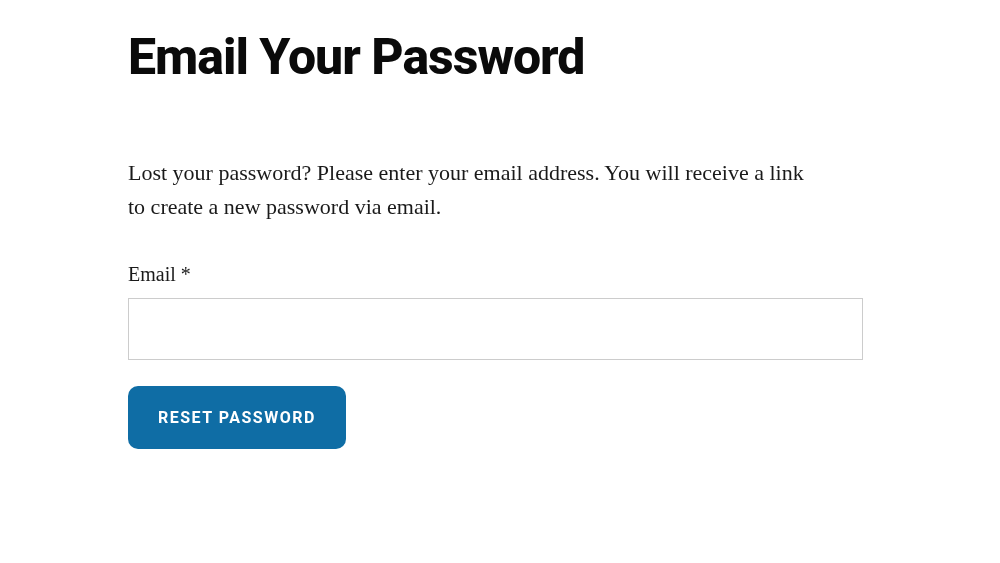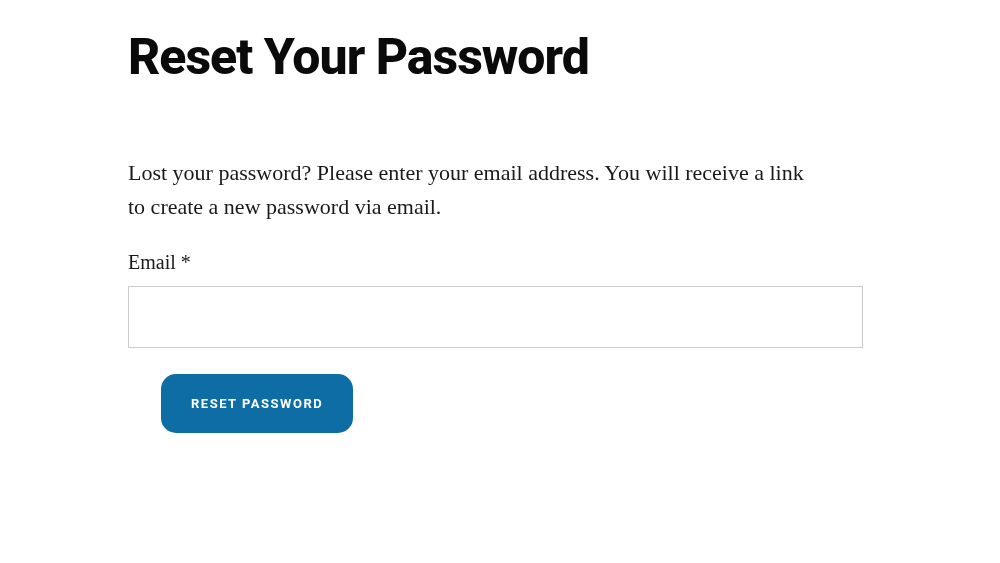--- a/index.html
+++ b/index.html
@@ -20,21 +20,21 @@
       color: #0a0a0a;
       letter-spacing: -1px;
       margin-bottom: 70px;
       font-family: -apple-system, BlinkMacSystemFont, "Segoe UI", Roboto, Helvetica, Arial, sans-serif;
     }
     .instructions {
       font-family: Georgia, "Times New Roman", serif;
       font-size: 22px;
       line-height: 1.55;
       color: #1a1a1a;
-      margin-bottom: 27px;
+      margin-bottom: 39px;
       max-width: 680px;
     }
     .field-label {
       font-family: Georgia, "Times New Roman", serif;
       font-size: 20px;
       color: #1a1a1a;
       display: block;
       margin-bottom: 12px;
     }
     .email-input {
@@ -44,37 +44,36 @@
       background: #ffffff;
       font-size: 20px;
       padding: 0 14px;
       margin-bottom: 26px;
       display: block;
     }
     .submit-button {
       background: #0f6da5;
       color: #ffffff;
       border: none;
-      border-radius: 15px;
+      border-radius: 10px;
       padding: 22px 30px;
-      font-size: 13px;
+      font-size: 16px;
       font-weight: 700;
       letter-spacing: 1.5px;
       text-transform: uppercase;
       cursor: pointer;
       font-family: -apple-system, BlinkMacSystemFont, "Segoe UI", Roboto, Helvetica, Arial, sans-serif;
-      margin-left: 33px;
     }
   </style>
 </head>
 <body>
 
 
 
-<h1 class="page-title">Reset Your Password</h1>
+<h1 class="page-title">Email Your Password</h1>
 
 <p class="instructions">Lost your password? Please enter your email address. You will receive a link to create a new password via email.</p>
 
 <label class="field-label">Email *</label>
 
 <input type="email" class="email-input" value="" style="">
 
 <button class="submit-button">RESET PASSWORD</button>
 
 

